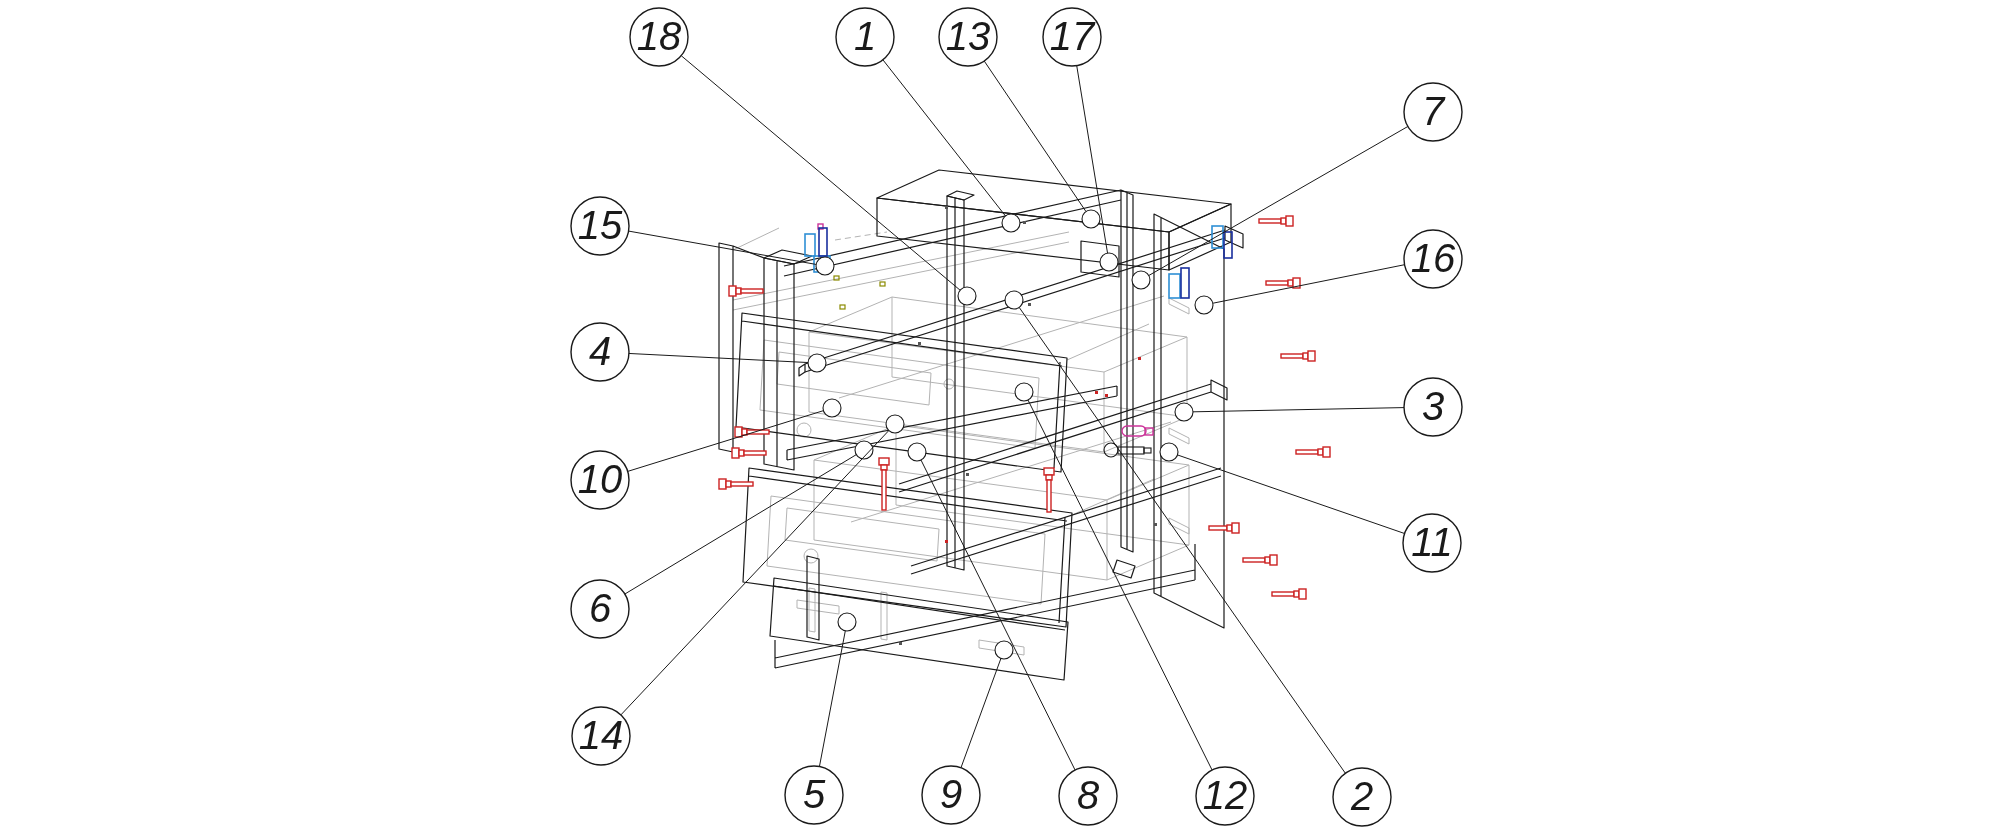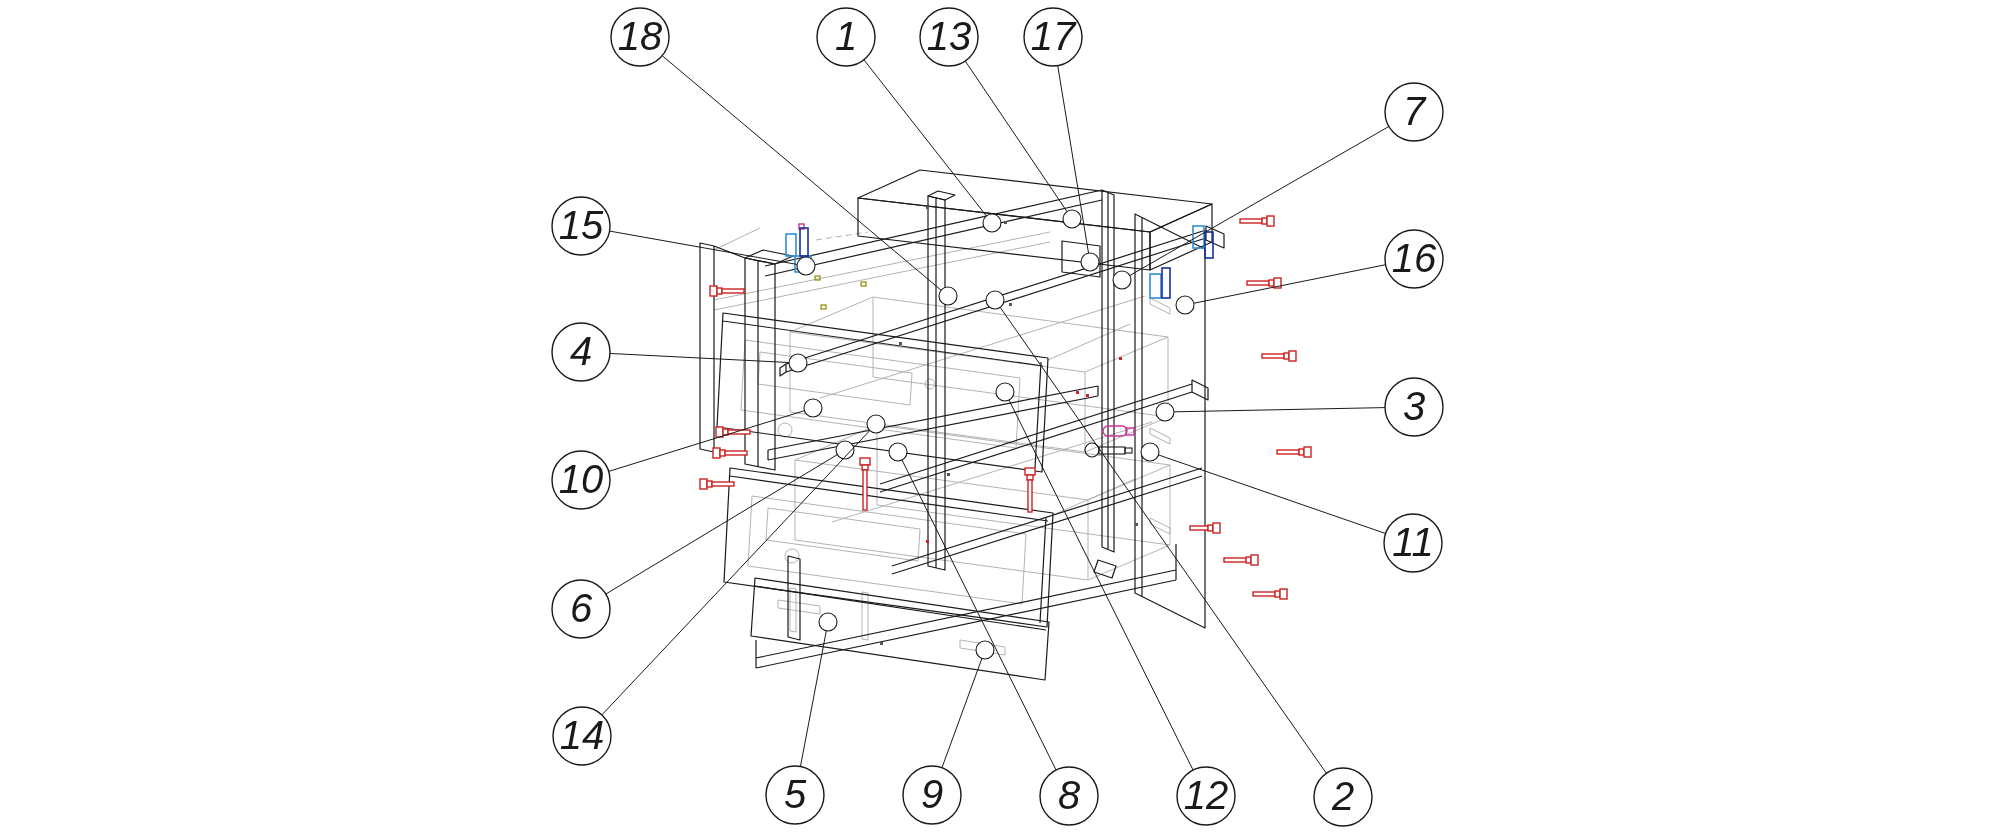--- a/index.html
+++ b/index.html
@@ -1,17 +1,17 @@
 <!DOCTYPE html>
 <html><head>
 <meta charset="utf-8">
 <style>
   html,body{margin:0;padding:0;background:#ffffff;}
   .stage{position:relative;width:1846px;height:834px;background:#ffffff;overflow:hidden;
-         font-family:"Liberation Sans",sans-serif;}
+         font-family:"Liberation Sans",sans-serif;padding-left:19px;}
   svg{display:block;}
   .k path, .k line{stroke:#1a1a1a;stroke-width:1.2;fill:none;stroke-linejoin:round;}
   .g path, .g line, .g circle{stroke:#b3b3b3;stroke-width:1;fill:none;}
   .dash{stroke:#9a9a9a;stroke-width:1;stroke-dasharray:6 4;fill:none;}
   .balloon-circle{fill:#ffffff;stroke:#1a1a1a;stroke-width:1.4;}
   .balloon-text{fill:#1a1a1a;font-family:"Liberation Sans",sans-serif;font-style:italic;
                 font-size:40px;text-anchor:middle;}
   .leader{stroke:#1a1a1a;stroke-width:1;fill:none;}
   .ring{fill:#ffffff;stroke:#1a1a1a;stroke-width:1.1;}
 </style>

